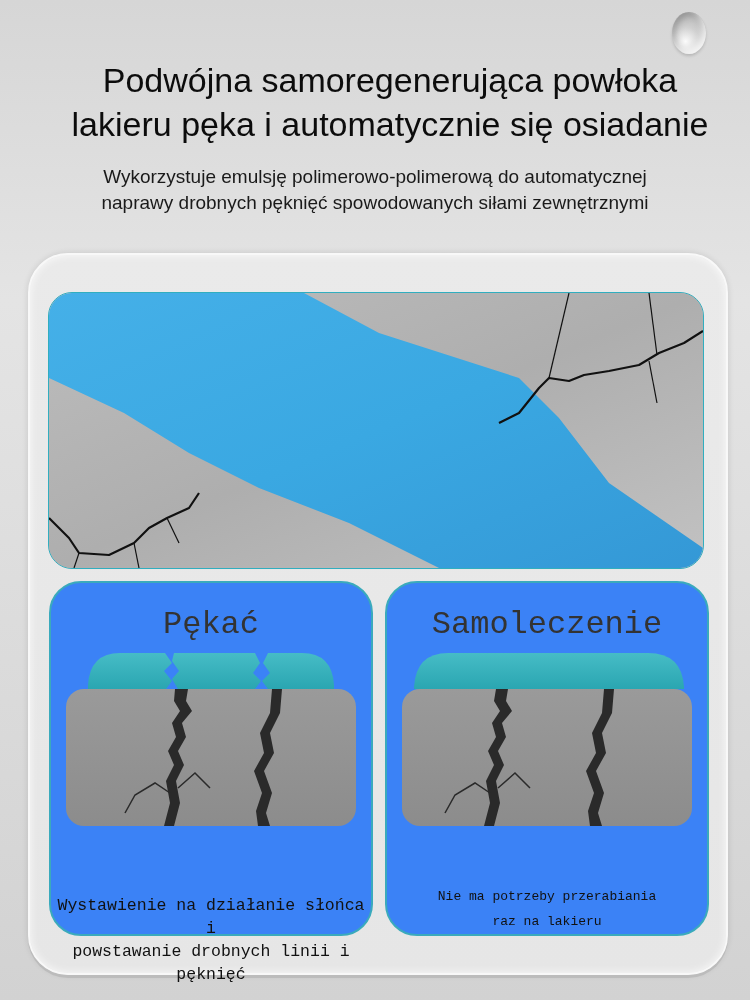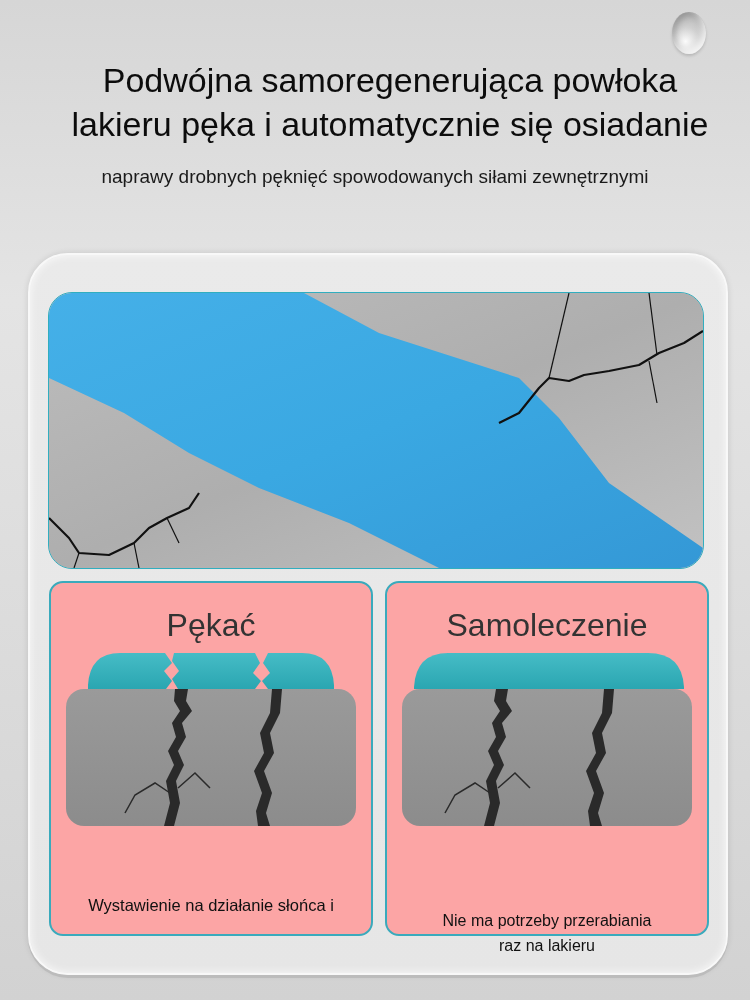--- a/index.html
+++ b/index.html
@@ -29,50 +29,52 @@
     box-shadow: 0 3px 0 #bcbcbc, 0 0 6px rgba(0,0,0,0.12), inset 0 0 8px rgba(255,255,255,0.8);
   }
   .hero {
     position:absolute; left:48px; top:292px; width:654px; height:275px;
     border-radius:24px; overflow:hidden; border:1.5px solid #31aebf;
     background: #b4b4b4;
   }
   .hero svg { display:block; }
   .card {
     position:absolute; top:581px; width:320px; height:351px;
-    border:2px solid #3aaabc; border-radius:14px;
-    background:#fca5a5;
+    border:2px solid #3aaabc; border-radius:32px;
+    background:#3b82f6;
+    font-family:Liberation Mono, monospace;
   }
   .card.left { left:49px; }
   .card.right { left:385px; }
   .card-title {
     position:absolute; left:0; width:100%; top:22px; text-align:center;
     font-size:32px; color:#333; line-height:40px;
   }
   .diagram {
     position:absolute; left:9px; top:70px; width:302px; height:175px;
   }
   .card-text {
     position:absolute; left:6px; width:308px; text-align:center;
     font-size:16.5px; line-height:23px; color:#111;margin-top:45px;
   }
   .card.left .card-text { top:266px; }
-  .card.right .card-text { top:280px; font-size:16px; line-height:25px; }
+  .card.right .card-text { top:256px; font-size:13px; line-height:25px; }
 </style>
 </head>
 <body>
 
 <div class="droplet"></div>
 
 <div class="title">
   <div>Podwójna samoregenerująca powłoka</div>
   <div>lakieru pęka i automatycznie się osiadanie</div>
 </div>
 
 <div class="subtitle">
+  <div>Wykorzystuje emulsję polimerowo-polimerową do automatycznej</div>
   <div>naprawy drobnych pęknięć spowodowanych siłami zewnętrznymi</div>
 </div>
 
 <div class="frame"></div>
 
 <div class="hero">
   <svg width="654" height="275" viewBox="0 0 654 275">
     <defs>
       <linearGradient id="concG" x1="0" y1="0" x2="1" y2="1">
         <stop offset="0" stop-color="#bdbdbd"></stop>
@@ -123,20 +125,21 @@
         <path d="M212 36 L222 36 L220 60 L210 80 L214 100 L204 118 L212 140 L206 160 L210 173 L198 173 L196 158 L202 140 L194 118 L204 100 L200 80 L210 60 Z"></path>
       </g>
       <g fill="none" stroke="#2a2a2a" stroke-width="1.5">
         <path d="M110 140 L95 130 L75 142 L65 160"></path>
         <path d="M118 135 L135 120 L150 135"></path>
       </g>
     </svg>
   </div>
   <div class="card-text">
     <div>Wystawienie na działanie słońca i</div>
+    <div>powstawanie drobnych linii i pęknięć</div>
   </div>
 </div>
 
 <div class="card right">
   <div class="card-title">Samoleczenie</div>
   <div class="diagram">
     <svg width="302" height="175" viewBox="0 0 302 175">
       <defs>
         <linearGradient id="tealG2" x1="0" y1="0" x2="0" y2="1">
           <stop offset="0" stop-color="#46bcc6"></stop>

